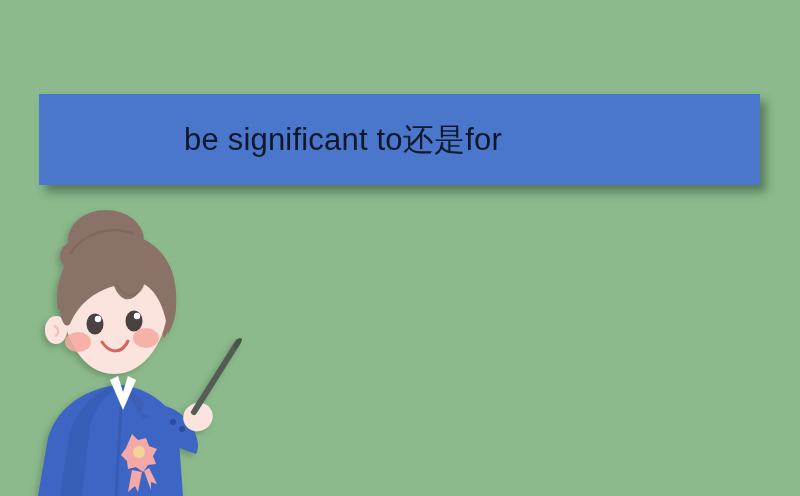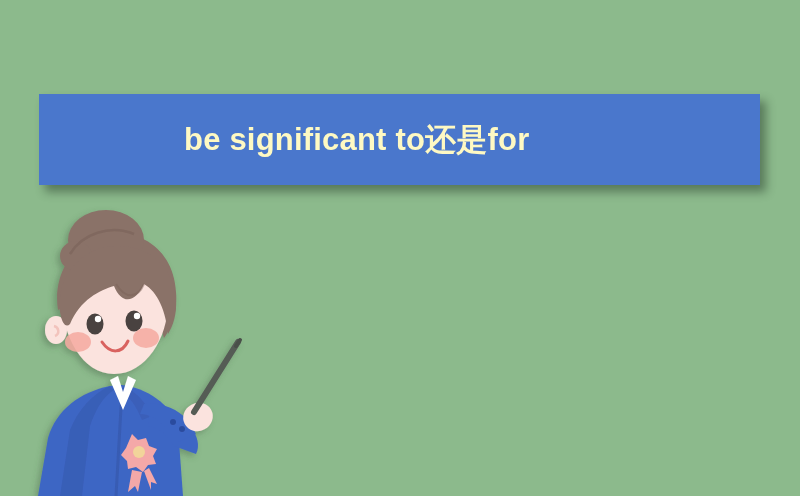--- a/index.html
+++ b/index.html
@@ -32,23 +32,23 @@
     height: 91px;
     background: #4A77CC;
     box-shadow: 6px 7px 9px rgba(20, 35, 25, 0.42);
     display: flex;
     align-items: center;
     justify-content: flex-start;
     box-sizing: border-box;
     padding-left: 145px;
   }
   .banner-title {
-    color: #fef9c3;
+    color: #0f172a;
     font-size: 31px;
-    font-weight: bold;
+    font-weight: normal;
     letter-spacing: 0.2px;
     white-space: nowrap;
     line-height: 1;
   }
 
   
   .figure {
     position: absolute;
     left: 18px;
     top: 214px;

